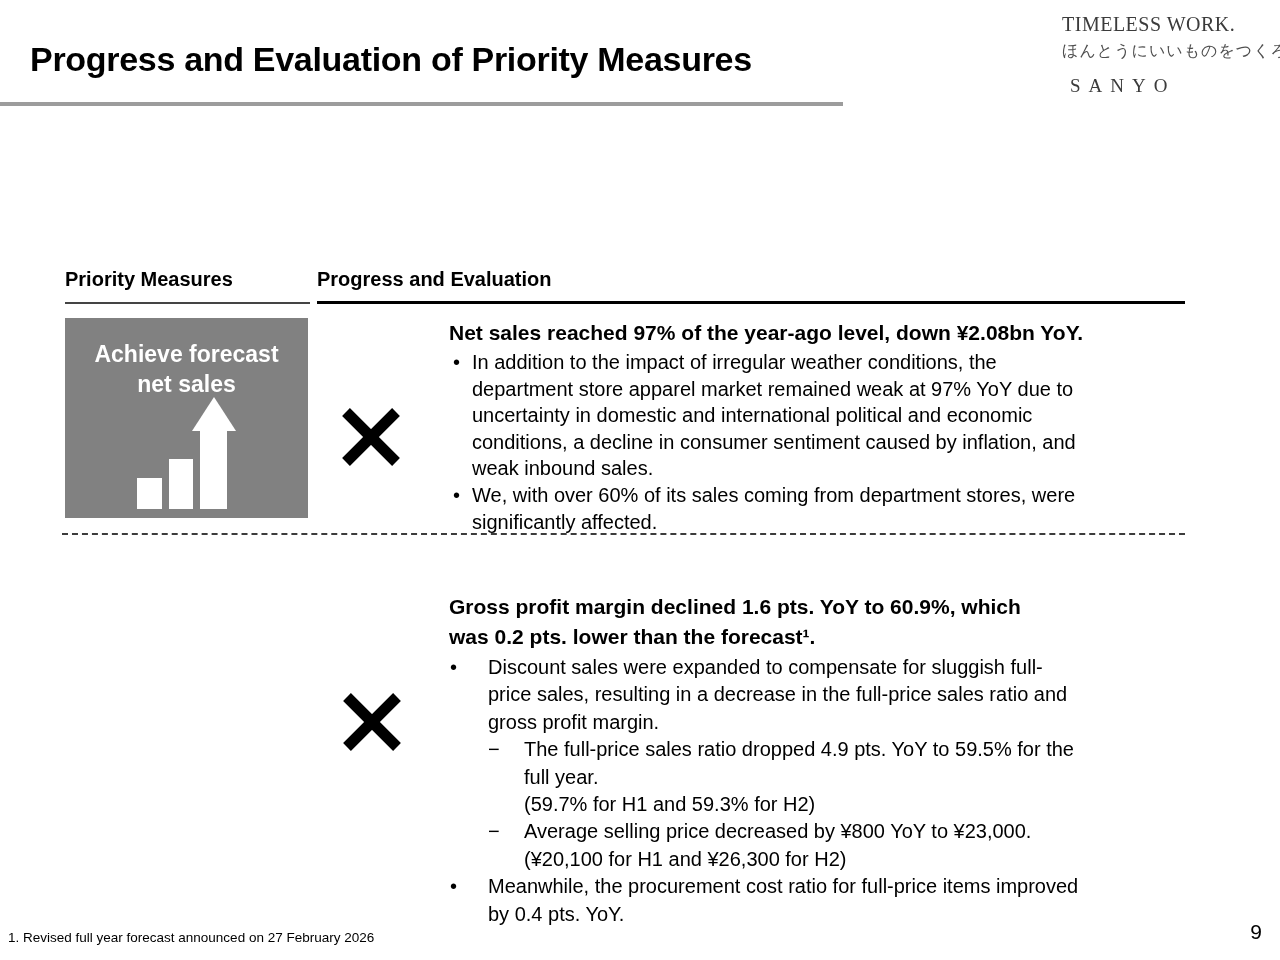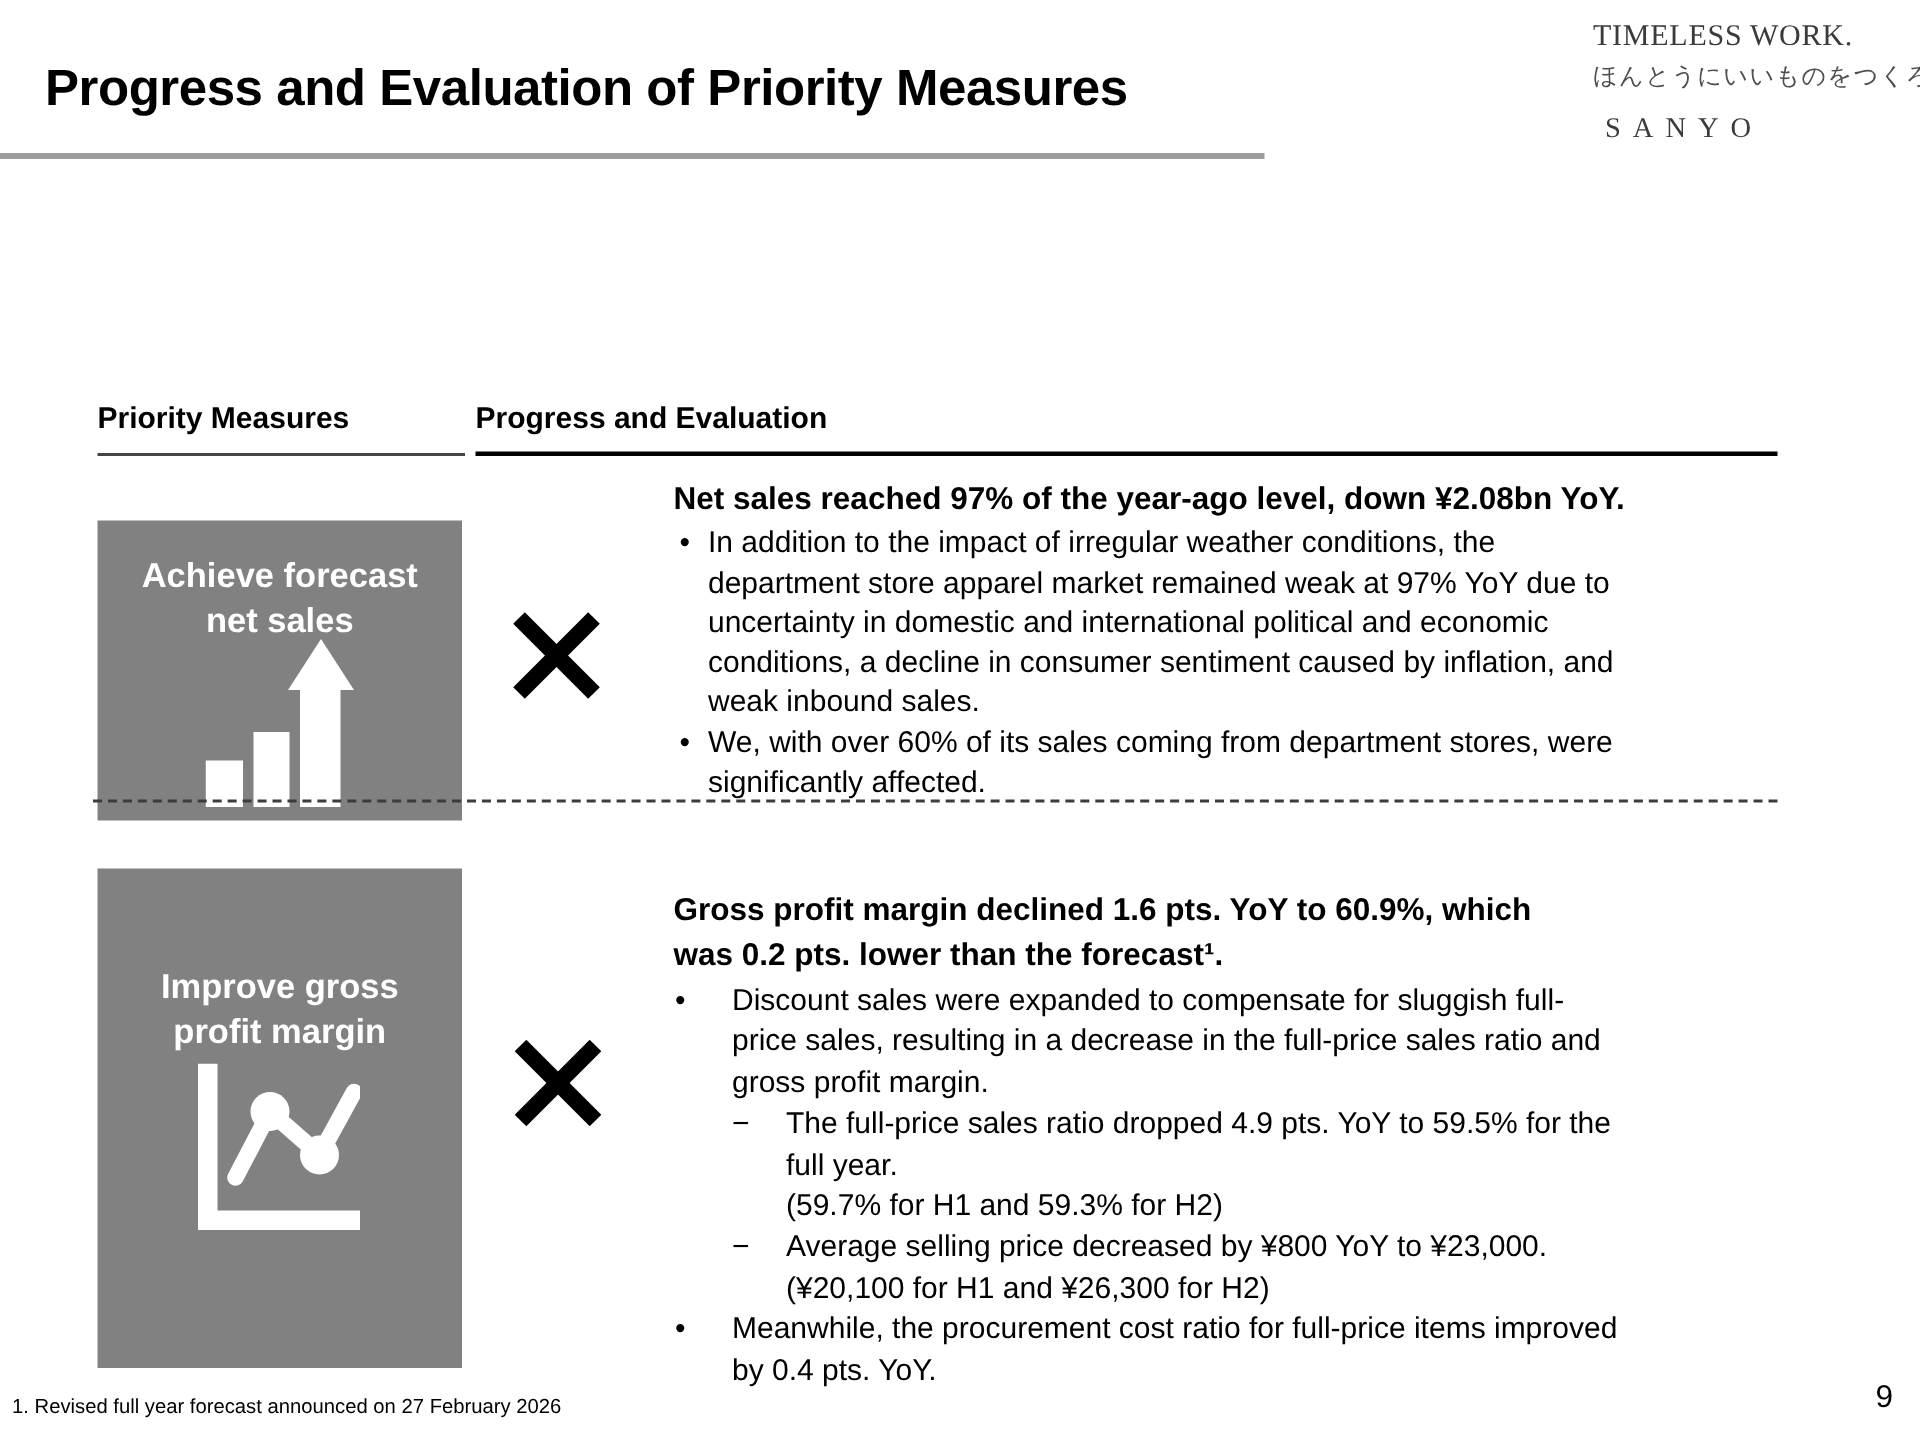--- a/index.html
+++ b/index.html
@@ -12,21 +12,21 @@
 
   .logo { position:absolute; top:13px; right:18px; width:200px; font-family:"Liberation Serif", serif; color:#3b3b3b; }
   .logo-brand { font-size:20px; letter-spacing:0.5px; white-space:nowrap; }
   .logo-tagline { font-size:16px; color:#4e4e4e; margin-top:5px; letter-spacing:1px; white-space:nowrap; }
   .logo-company { font-size:19px; letter-spacing:8px; margin-top:13px; padding-left:8px; white-space:nowrap; }
 
   .col-header { position:absolute; top:268px; height:36px; font-size:20px; font-weight:bold; white-space:nowrap; }
   .col-header.c1 { left:65px; width:245px; border-bottom:2px solid #444; }
   .col-header.c2 { left:317px; width:868px; border-bottom:3px solid #000; }
 
-  .measure-box { position:absolute; left:65px; width:243px; background:#818181;margin-top:29px; }
+  .measure-box { position:absolute; left:65px; width:243px; background:#818181; }
   .measure-box.b1 { top:318px; height:200px; }
   .measure-box.b2 { top:550px; height:333px; }
   .measure-label { color:#fff; font-weight:bold; font-size:23px; line-height:30px; text-align:center; white-space:pre-line; }
   .b1 .measure-label { padding-top:21px; }
   .b2 .measure-label { padding-top:63px; }
   .icon-bars { position:absolute; left:72px; bottom:9px; }
   .icon-linechart { position:absolute; left:67px; top:130px; }
 
   .cross { position:absolute; width:58px; height:58px; }
   .cross.x1 { left:342px; top:408px; }
@@ -96,31 +96,20 @@
       <li class="eval-li">
         <span class="marker">•</span>
         <span class="txt">We, with over 60% of its sales coming from department stores, were
 significantly affected.</span>
       </li>
     </ul>
   </div>
 
   <div class="separator"></div>
 
-  <div class="measure-box b2">
-    <div class="measure-label">Improve gross
-profit margin</div>
-    <svg class="icon-linechart" width="108" height="111" viewBox="0 0 108 111">
-      <rect x="0" y="0" width="13" height="111" fill="#fff"></rect>
-      <rect x="0" y="98" width="108" height="13" fill="#fff"></rect>
-      <polyline points="25,76 48,32 81,61 104,19" fill="none" stroke="#fff" stroke-width="11" stroke-linecap="round"></polyline>
-      <circle cx="48" cy="32" r="13" fill="#fff"></circle>
-      <circle cx="81" cy="61" r="13" fill="#fff"></circle>
-    </svg>
-  </div>
   <svg class="cross x2" width="58" height="58" viewBox="0 0 58 58">
     <line x1="4" y1="4" x2="54" y2="54" stroke="#000" stroke-width="11"></line>
     <line x1="54" y1="4" x2="4" y2="54" stroke="#000" stroke-width="11"></line>
   </svg>
   <div class="eval-text t2">
     <div class="eval-heading">Gross profit margin declined 1.6 pts. YoY to 60.9%, which
 was 0.2 pts. lower than the forecast¹.</div>
     <ul class="eval-list">
       <li class="eval-li lvl1">
         <span class="marker">•</span>

